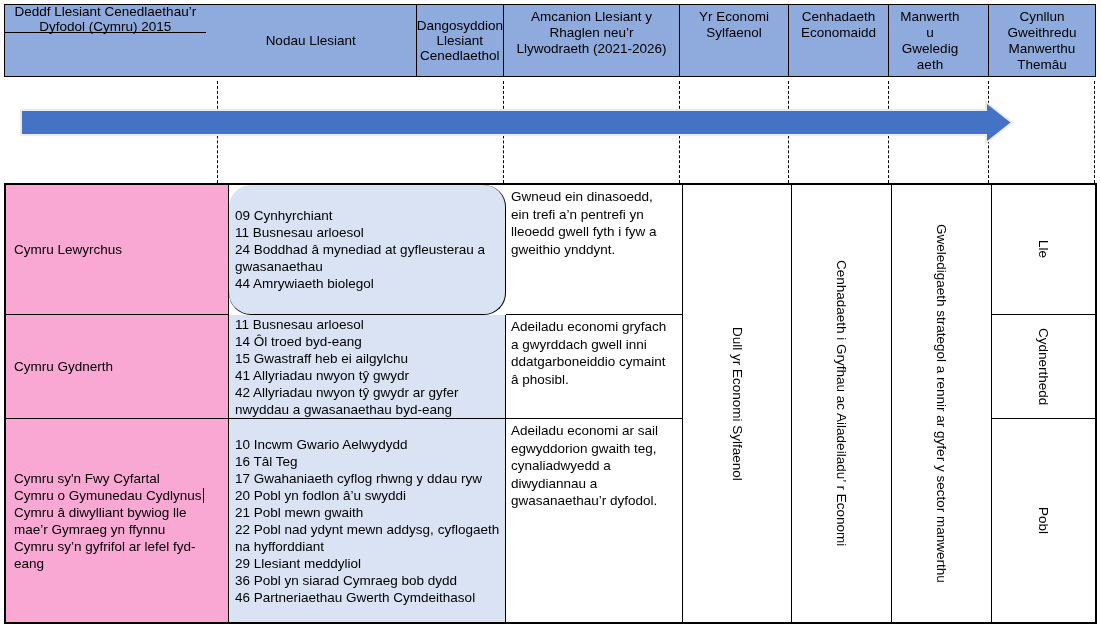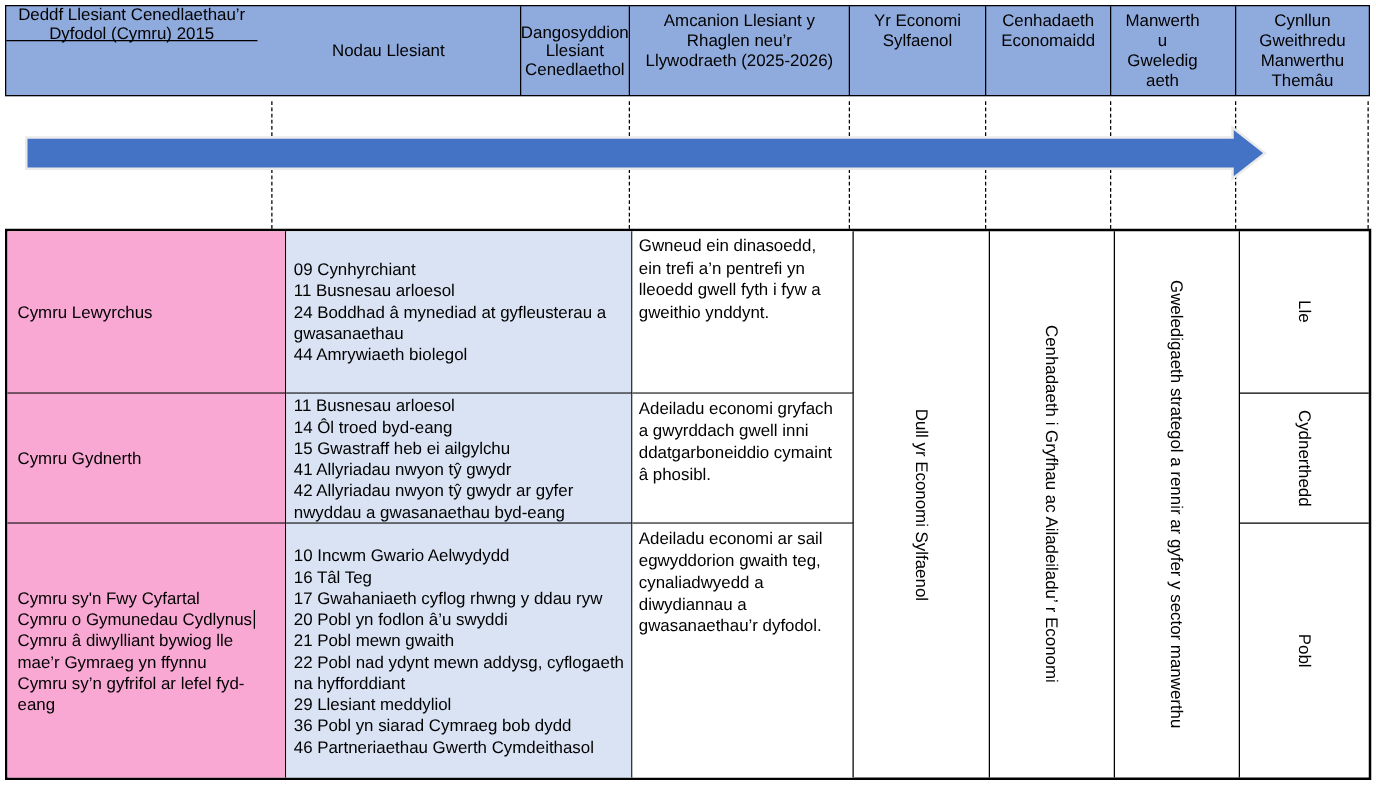--- a/index.html
+++ b/index.html
@@ -54,21 +54,21 @@
 <body>
 
 <div class="hdr">
   <div class="h-group">
     <div class="h-title">Deddf Llesiant Cenedlaethau’r Dyfodol (Cymru) 2015</div>
     <div class="h-subs">
       <div class="h-sub first">Nodau Llesiant</div>
       <div class="h-sub">Dangosyddion Llesiant Cenedlaethol</div>
     </div>
   </div>
-  <div class="h-cell pad-wide">Amcanion Llesiant y Rhaglen neu’r Llywodraeth (2025-2026)</div>
+  <div class="h-cell pad-wide">Amcanion Llesiant y Rhaglen neu’r Llywodraeth (2021-2026)</div>
   <div class="h-cell">Yr Economi Sylfaenol</div>
   <div class="h-cell">Cenhadaeth Economaidd</div>
   <div class="h-cell pad-xwide">Manwerthu Gweledigaeth</div>
   <div class="h-cell last">Cynllun Gweithredu Manwerthu Themâu</div>
 </div>
 
 <div class="gap">
   <div class="dash" style="left:213px"></div>
   <div class="dash" style="left:499px"></div>
   <div class="dash" style="left:675px"></div>
@@ -77,21 +77,21 @@
   <div class="dash" style="left:984px"></div>
   <div class="dash" style="left:1090px"></div>
   <svg width="1093" height="104" viewBox="0 0 1093 104">
     <polygon points="17,31 982,31 982,23 1008,43.5 982,64 982,56 17,56" fill="#4472C4" stroke="#EAEAEA" stroke-width="2"></polygon>
   </svg>
 </div>
 
 <div class="tbl">
 
   <div class="cell c-goal pre" style="grid-column:1;grid-row:1;">Cymru Lewyrchus</div>
-  <div class="cell c-ind pre" style="grid-column:2;grid-row:1;">09 Cynhyrchiant
+  <div class="cell c-ind pre" style="grid-column:2;grid-row:1;border-radius:22px;">09 Cynhyrchiant
 11 Busnesau arloesol
 24 Boddhad â mynediad at gyfleusterau a gwasanaethau
 44 Amrywiaeth biolegol</div>
   <div class="cell c-obj" style="grid-column:3;grid-row:1;">Gwneud ein dinasoedd, ein trefi a’n pentrefi yn lleoedd gwell fyth i fyw a gweithio ynddynt.</div>
 
   <div class="cell c-goal pre" style="grid-column:1;grid-row:2;">Cymru Gydnerth</div>
   <div class="cell c-ind pre" style="grid-column:2;grid-row:2;">11 Busnesau arloesol
 14 Ôl troed byd-eang
 15 Gwastraff heb ei ailgylchu
 41 Allyriadau nwyon tŷ gwydr

